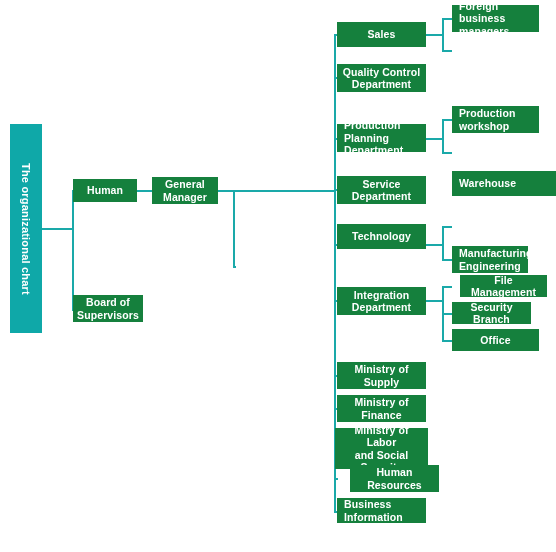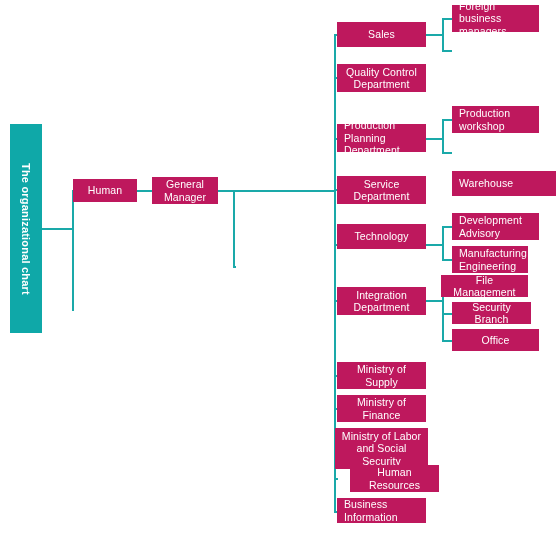--- a/index.html
+++ b/index.html
@@ -1,25 +1,25 @@
 <!DOCTYPE html>
 <html><head>
 <meta charset="utf-8">
 <style>
   html,body{margin:0;padding:0;background:#ffffff;}
   body{font-family:"Liberation Sans", sans-serif;}
   #chart{position:relative;width:556px;height:552px;background:#ffffff;overflow:hidden;}
 
   .node{
     position:absolute;
-    background:#be185d;
+    background:#15803d;
     color:#ffffff;
     font-size:10.5px;
     line-height:12.5px;
-    font-weight:normal;
+    font-weight:bold;
     display:flex;
     align-items:center;
     justify-content:center;
     text-align:center;
     box-sizing:border-box;
     padding:1px 4px;
     letter-spacing:0.1px;
     white-space:pre-line;
   }
   .node.left-align{justify-content:flex-start;text-align:left;padding-left:7px;}
@@ -97,20 +97,22 @@
   <div class="hline" style="left:442px;top:286px;width:10px;"></div>
   <div class="hline" style="left:442px;top:313px;width:10px;"></div>
   <div class="hline" style="left:442px;top:340px;width:10px;"></div>
 
   <div class="title-node" style="left:10px;top:124px;width:32px;height:209px;">
     <span class="vtext">The organizational chart</span>
   </div>
 
   <div class="node" style="left:73px;top:179px;width:64px;height:23px;">Human</div>
 
+  <div class="node" style="left:73px;top:295px;width:70px;height:27px;">Board of
+Supervisors</div>
 
   <div class="node" style="left:152px;top:177px;width:66px;height:27px;">General
 Manager</div>
 
 
   <div class="node" style="left:337px;top:22px;width:89px;height:25px;">Sales</div>
 
   <div class="node left-align" style="left:452px;top:5px;width:87px;height:27px;">Foreign business
 managers</div>
 
@@ -124,30 +126,28 @@
   <div class="node left-align" style="left:452px;top:106px;width:87px;height:27px;">Production
 workshop</div>
 
   <div class="node left-align" style="left:452px;top:139px;width:110px;height:25px;margin-top:32px;">Warehouse</div>
 
   <div class="node" style="left:337px;top:176px;width:89px;height:28px;">Service
 Department</div>
 
   <div class="node" style="left:337px;top:224px;width:89px;height:25px;">Technology</div>
 
-  <div class="node left-align" style="left:452px;top:213px;width:87px;height:27px;">Development
-Advisory</div>
 
   <div class="node left-align" style="left:452px;top:246px;width:76px;height:27px;">Manufacturing
 Engineering</div>
 
   <div class="node" style="left:337px;top:287px;width:89px;height:28px;">Integration
 Department</div>
 
-  <div class="node" style="left:441px;top:275px;width:87px;height:22px;">File Management</div>
+  <div class="node" style="left:460px;top:275px;width:87px;height:22px;">File Management</div>
 
   <div class="node" style="left:452px;top:302px;width:79px;height:22px;">Security Branch</div>
 
   <div class="node" style="left:452px;top:329px;width:87px;height:22px;">Office</div>
 
   <div class="node" style="left:337px;top:362px;width:89px;height:27px;">Ministry of
 Supply</div>
 
   <div class="node" style="left:337px;top:395px;width:89px;height:27px;">Ministry of
 Finance</div>

